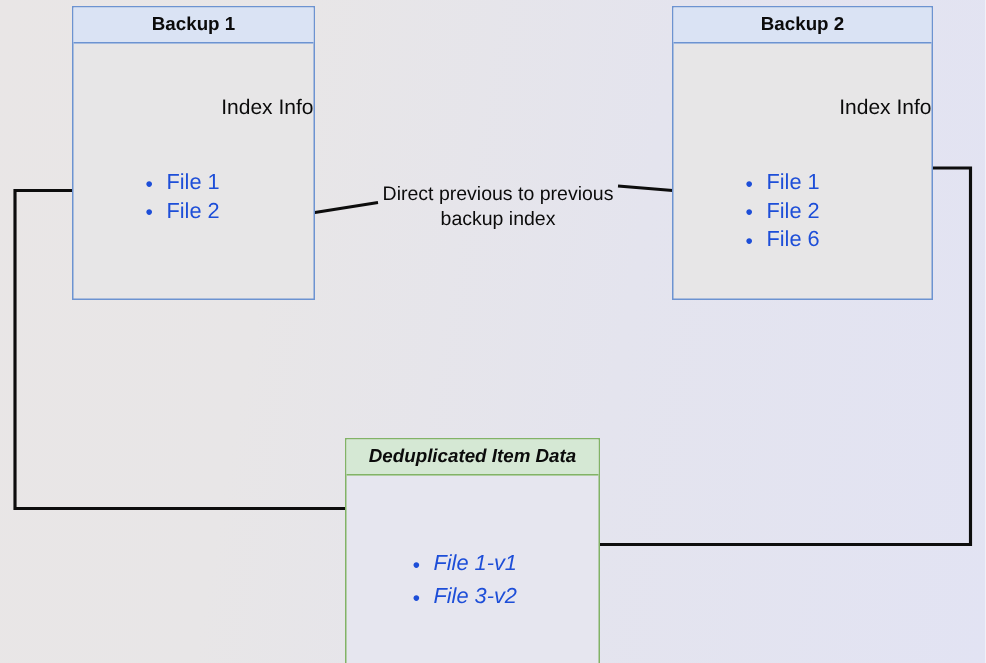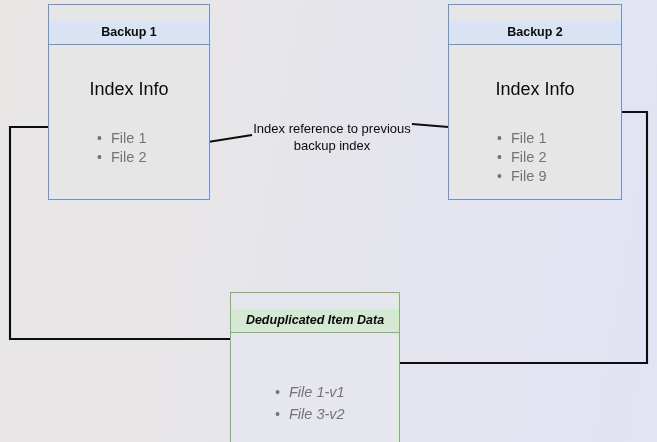--- a/index.html
+++ b/index.html
@@ -42,50 +42,49 @@
   .node-header {
     box-sizing: border-box;
     height: 24px;
     line-height: 22px;
     text-align: center;
     font-size: 12.5px;
     font-weight: bold;
     color: #0b0b0b;
     background: #dae3f4;
     border-bottom: 1.6px solid #6c93d1;
-    margin-top: 16px;
   }
   .node.green .node-header {
     background: #d5e8d4;
     border-bottom-color: #82b366;
   }
   .node-body {
     position: relative;
     flex: 1;
   }
   .body-title {
     position: absolute;
     left: 0;
     right: 0;
     top: 34px;
-    text-align: center;
-    font-size: 18px;
+    text-align: right;
+    font-size: 14px;
     color: #0b0b0b;
   }
   .bullets {
     position: absolute;
     margin: 0;
     padding: 0;
     list-style: none;
   }
   .bullets li {
     position: relative;
     font-size: 14.5px;
     line-height: 19px;
-    color: #737373;
+    color: #1d4ed8;
     padding-left: 14px;
     white-space: nowrap;
   }
   .bullets li::before {
     content: "\2022";
     position: absolute;
     left: 0;
     top: -0.5px;
     font-size: 14px;
   }
@@ -138,30 +137,30 @@
     </div>
   </div>
 
   <div class="node" id="backup2">
     <div class="node-header">Backup 2</div>
     <div class="node-body">
       <div class="body-title">Index Info</div>
       <ul class="bullets">
         <li>File 1</li>
         <li>File 2</li>
-        <li>File 9</li>
+        <li>File 6</li>
       </ul>
     </div>
   </div>
 
   <div class="node green" id="dedup">
     <div class="node-header">Deduplicated Item Data</div>
     <div class="node-body">
       <ul class="bullets">
         <li>File 1-v1</li>
         <li>File 3-v2</li>
       </ul>
     </div>
   </div>
 
-  <div class="edge-label">Index reference to previous backup index</div>
+  <div class="edge-label">Direct previous to previous backup index</div>
 
 </div>
 
 </body></html>

